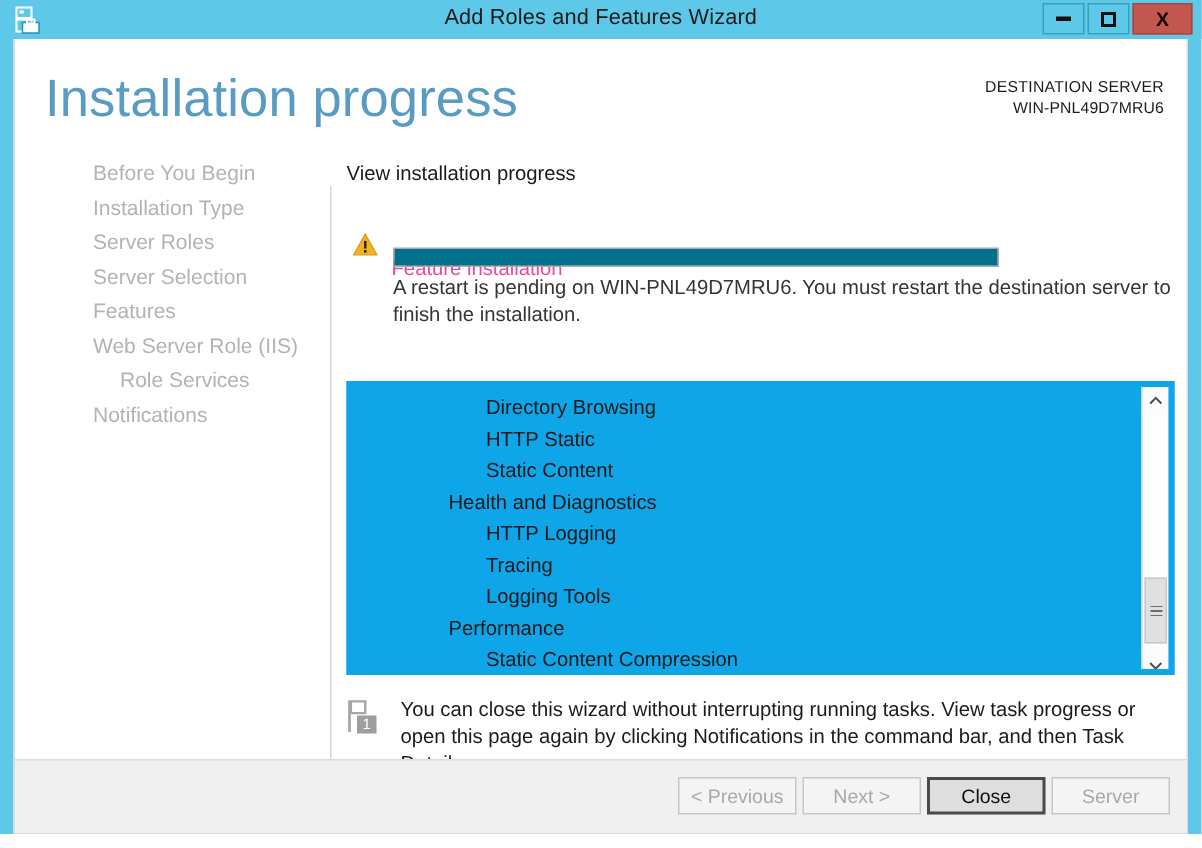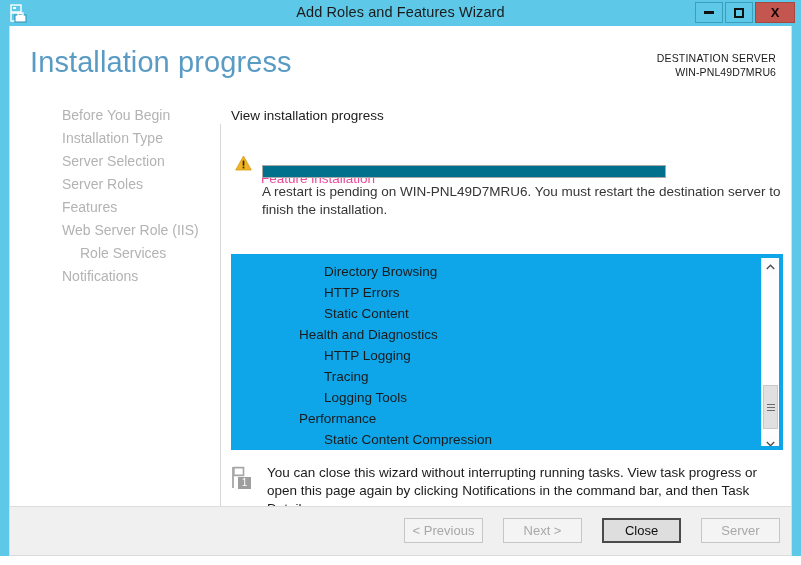--- a/index.html
+++ b/index.html
@@ -100,21 +100,21 @@
   
   .page-header {
     position: absolute;
     left: 0; top: 0;
     width: 781px;
     height: 66px;
   }
   .page-title {
     position: absolute;
     left: 20px; top: 20px;
-    font-size: 29px;
+    font-size: 35px;
     font-weight: 300;
     color: #5a9bc4;
     letter-spacing: 0.1px;
     white-space: nowrap;
   }
   .dest-block {
     position: absolute;
     right: 15px; top: 25px;
     text-align: right;
     font-size: 10.5px;
@@ -328,21 +328,21 @@
     bottom: 0;
     width: 781px;
     height: 48px;
     background: #f0f0f0;
     border-top: 1px solid #dcdcdc;
   }
   .btn-row {
     position: absolute;
     right: 11px; top: 11px;
     display: flex;
-    gap: 20px;
+    gap: 4px;
   }
   .btn {
     width: 79px;
     height: 25px;
     box-sizing: border-box;
     border: 1px solid #c6c6c6;
     background: #f4f4f4;
     font-family: "Liberation Sans", sans-serif;
     font-size: 13px;
     color: #a8a8a8;
@@ -390,22 +390,22 @@
       <div class="page-title">Installation progress</div>
       <div class="dest-block">
         <div class="dest-label">DESTINATION SERVER</div>
         <div class="dest-name">WIN-PNL49D7MRU6</div>
       </div>
     </div>
 
     <div class="sidebar" id="sidebar">
         <div class="side-item"><span>Before You Begin</span></div>
         <div class="side-item"><span>Installation Type</span></div>
+        <div class="side-item"><span>Server Roles</span></div>
         <div class="side-item"><span>Server Selection</span></div>
-        <div class="side-item"><span>Server Roles</span></div>
         <div class="side-item"><span>Features</span></div>
         <div class="side-item"><span>Web Server Role (IIS)</span></div>
         <div class="side-item sub"><span>Role Services</span></div>
         <div class="side-item"><span>Notifications</span></div>
       </div>
     <div class="side-divider"></div>
 
     <div class="content">
 
       <div class="section-title">View installation progress</div>
@@ -423,21 +423,21 @@
 
       <div class="progress-outer">
         <div class="progress-fill" id="progress-fill" style="width: 100%; background: rgb(0, 112, 140);"></div>
       </div>
 
       <div class="status-text">A restart is pending on WIN-PNL49D7MRU6. You must restart the destination server to finish the installation.</div>
 
       <div class="listbox">
         <div class="list-inner" id="feature-list">
             <div class="list-row child">Directory Browsing</div>
-            <div class="list-row child">HTTP Errors</div>
+            <div class="list-row child">HTTP Static</div>
             <div class="list-row child">Static Content</div>
             <div class="list-row">Health and Diagnostics</div>
             <div class="list-row child">HTTP Logging</div>
             <div class="list-row child">Tracing</div>
             <div class="list-row child">Logging Tools</div>
             <div class="list-row">Performance</div>
             <div class="list-row child">Static Content Compression</div>
             <div class="list-row">Security</div>
           </div>
         <div class="vscroll">

